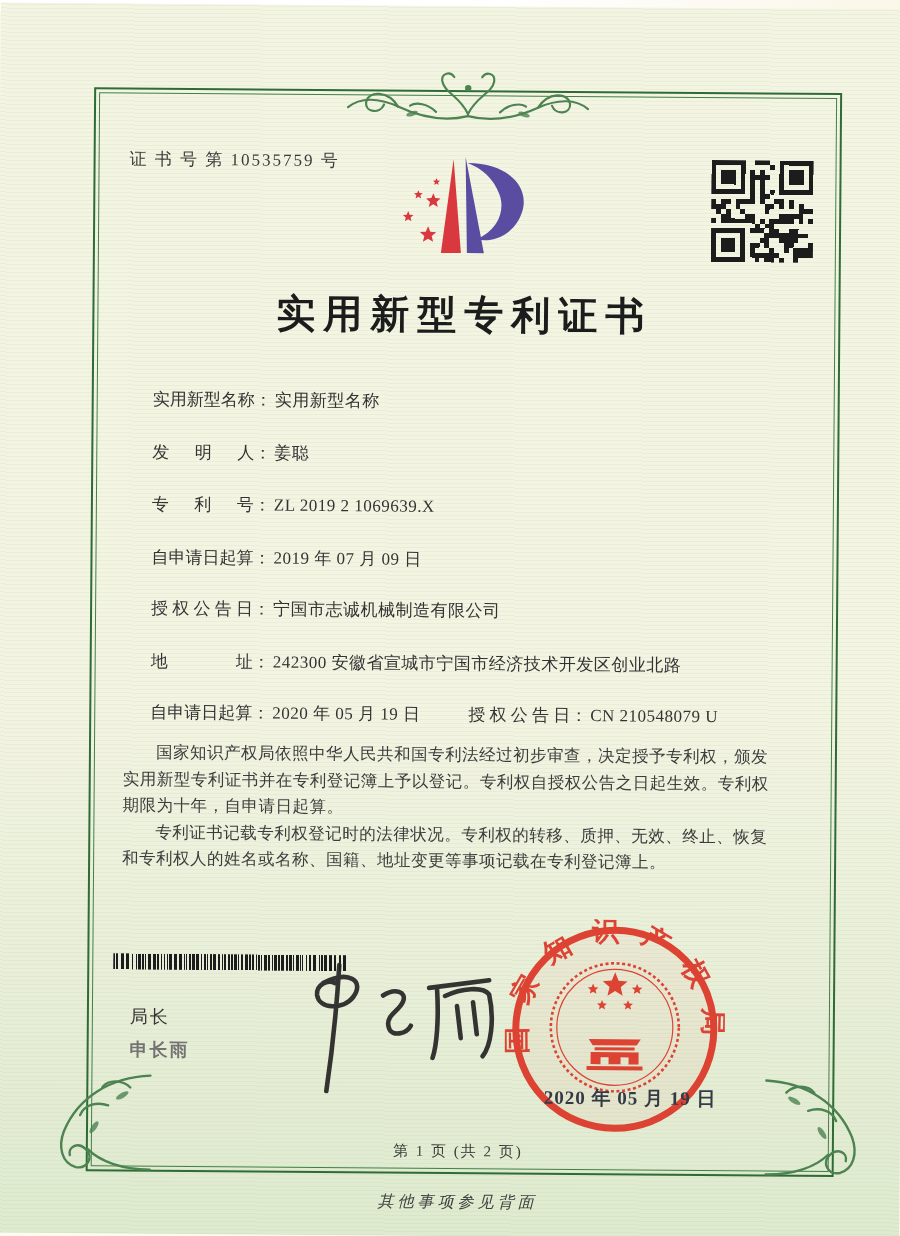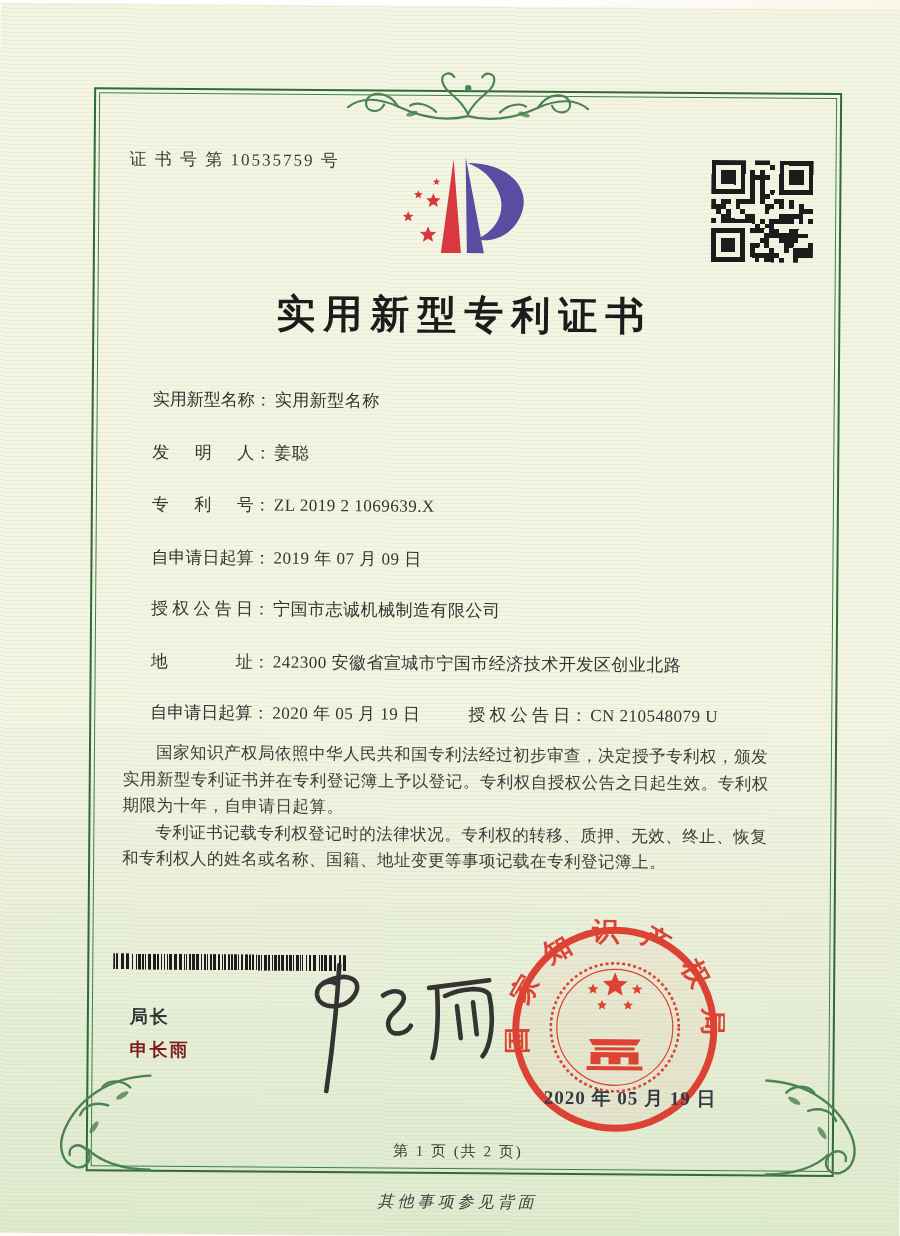--- a/index.html
+++ b/index.html
@@ -34,22 +34,22 @@
   }
   .frow{position:absolute;left:140px;width:660px;font-size:17px;color:#333;white-space:nowrap;}
   .flabel{display:inline-block;width:102px;text-align:justify;text-align-last:justify;vertical-align:bottom;margin-left:15px;}
   .fcolon{display:inline-block;width:20px;}
   .fvalue{letter-spacing:0.5px;}
   .frow .pair2{position:absolute;left:318px;top:0;}
   .paras{position:absolute;left:128px;top:736px;width:652px;font-size:16.5px;line-height:26.5px;color:#3c3c3c;}
   .paras p{margin:0;text-indent:2em;letter-spacing:0.5px;}
   .barcode{position:absolute;left:120px;top:950px;width:234px;height:16px;}
   .signer-title{position:absolute;left:137px;top:1001px;font-size:18px;color:#333;
-    font-family:"Liberation Sans","DejaVu Sans",sans-serif;font-weight:700;letter-spacing:2px;}
-  .signer-name{position:absolute;left:137px;top:1034px;font-size:18px;color:#7f1d1d;
+    font-family:"Liberation Sans","DejaVu Sans",sans-serif;font-weight:400;letter-spacing:2px;}
+  .signer-name{position:absolute;left:137px;top:1034px;font-size:18px;color:#737373;
     font-family:"Liberation Sans","DejaVu Sans",sans-serif;font-weight:600;letter-spacing:2px;}
   .signature{position:absolute;left:268px;top:948px;width:240px;height:145px;}
   .seal{position:absolute;left:512px;top:912px;width:220px;height:220px;opacity:0.95;}
   .seal-date{position:absolute;left:538px;top:1078px;width:200px;text-align:center;
     font-size:19px;font-weight:700;color:#333a46;letter-spacing:1px;}
   .page-info{position:absolute;left:94px;top:1136px;width:744px;text-align:center;
     font-size:15px;color:#3a3a3a;letter-spacing:2px;}
   .footer-note{position:absolute;left:94px;top:1186px;width:744px;text-align:center;
     font-size:16px;color:#3f3f3f;font-style:italic;letter-spacing:4px;}
 </style>

